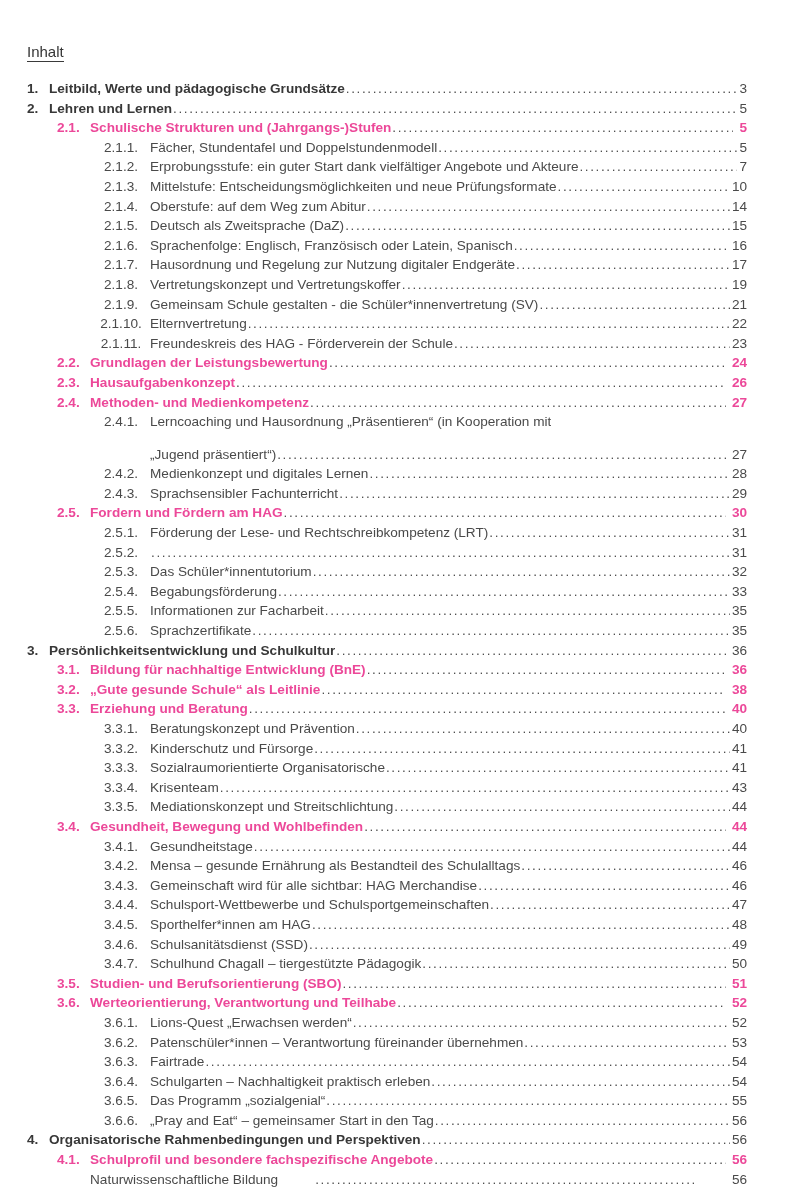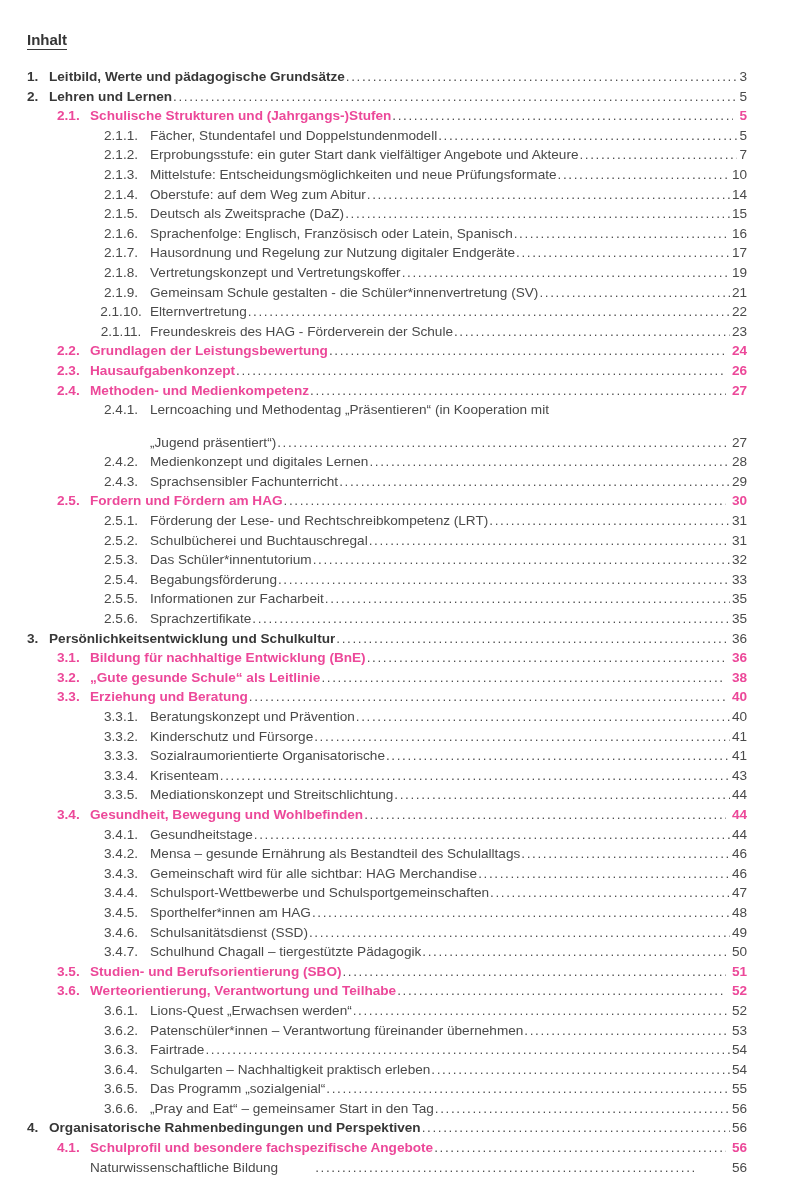--- a/index.html
+++ b/index.html
@@ -12,23 +12,23 @@
     font-family: "Liberation Sans", sans-serif;
   }
   .page {
     box-sizing: border-box;
     width: 790px;
     height: 1200px;
     padding: 26px 43px 0 27px;
   }
   .heading {
     display: inline-block;
-    margin: 5px 0 17px 0;
+    margin: 17px 0 17px 0;
     font-size: 15px;
-    font-weight: 700;
+    font-weight: 400;
     color: #353535;
     border-bottom: 1.6px solid #3a3a3a;
     padding-bottom: 1px;
   }
   .toc { display: block; }
   .row {
     display: flex;
     align-items: baseline;
     height: 19.6px;
     line-height: 19.6px;
@@ -169,21 +169,21 @@
         <span class="pg">26</span>
       </div>
       <div class="row l2">
         <span class="num">2.4.</span>
         <span class="txt">Methoden- und Medienkompetenz</span>
         <span class="leader"></span>
         <span class="pg">27</span>
       </div>
       <div class="row l3">
         <span class="num">2.4.1.</span>
-        <span class="txt">Lerncoaching und Methodentag „Präsentieren“ (in Kooperation mit</span>
+        <span class="txt">Lerncoaching und Hausordnung „Präsentieren“ (in Kooperation mit</span>
       </div>
       <div class="row l3c">
         <span class="txt">„Jugend präsentiert“)</span>
         <span class="leader"></span>
         <span class="pg">27</span>
       </div>
       <div class="row l3">
         <span class="num">2.4.2.</span>
         <span class="txt">Medienkonzept und digitales Lernen</span>
         <span class="leader"></span>
@@ -202,21 +202,20 @@
         <span class="pg">30</span>
       </div>
       <div class="row l3">
         <span class="num">2.5.1.</span>
         <span class="txt">Förderung der Lese- und Rechtschreibkompetenz (LRT)</span>
         <span class="leader"></span>
         <span class="pg">31</span>
       </div>
       <div class="row l3">
         <span class="num">2.5.2.</span>
-        <span class="txt">Schulbücherei und Buchtauschregal</span>
         <span class="leader"></span>
         <span class="pg">31</span>
       </div>
       <div class="row l3">
         <span class="num">2.5.3.</span>
         <span class="txt">Das Schüler*innentutorium</span>
         <span class="leader"></span>
         <span class="pg">32</span>
       </div>
       <div class="row l3">

